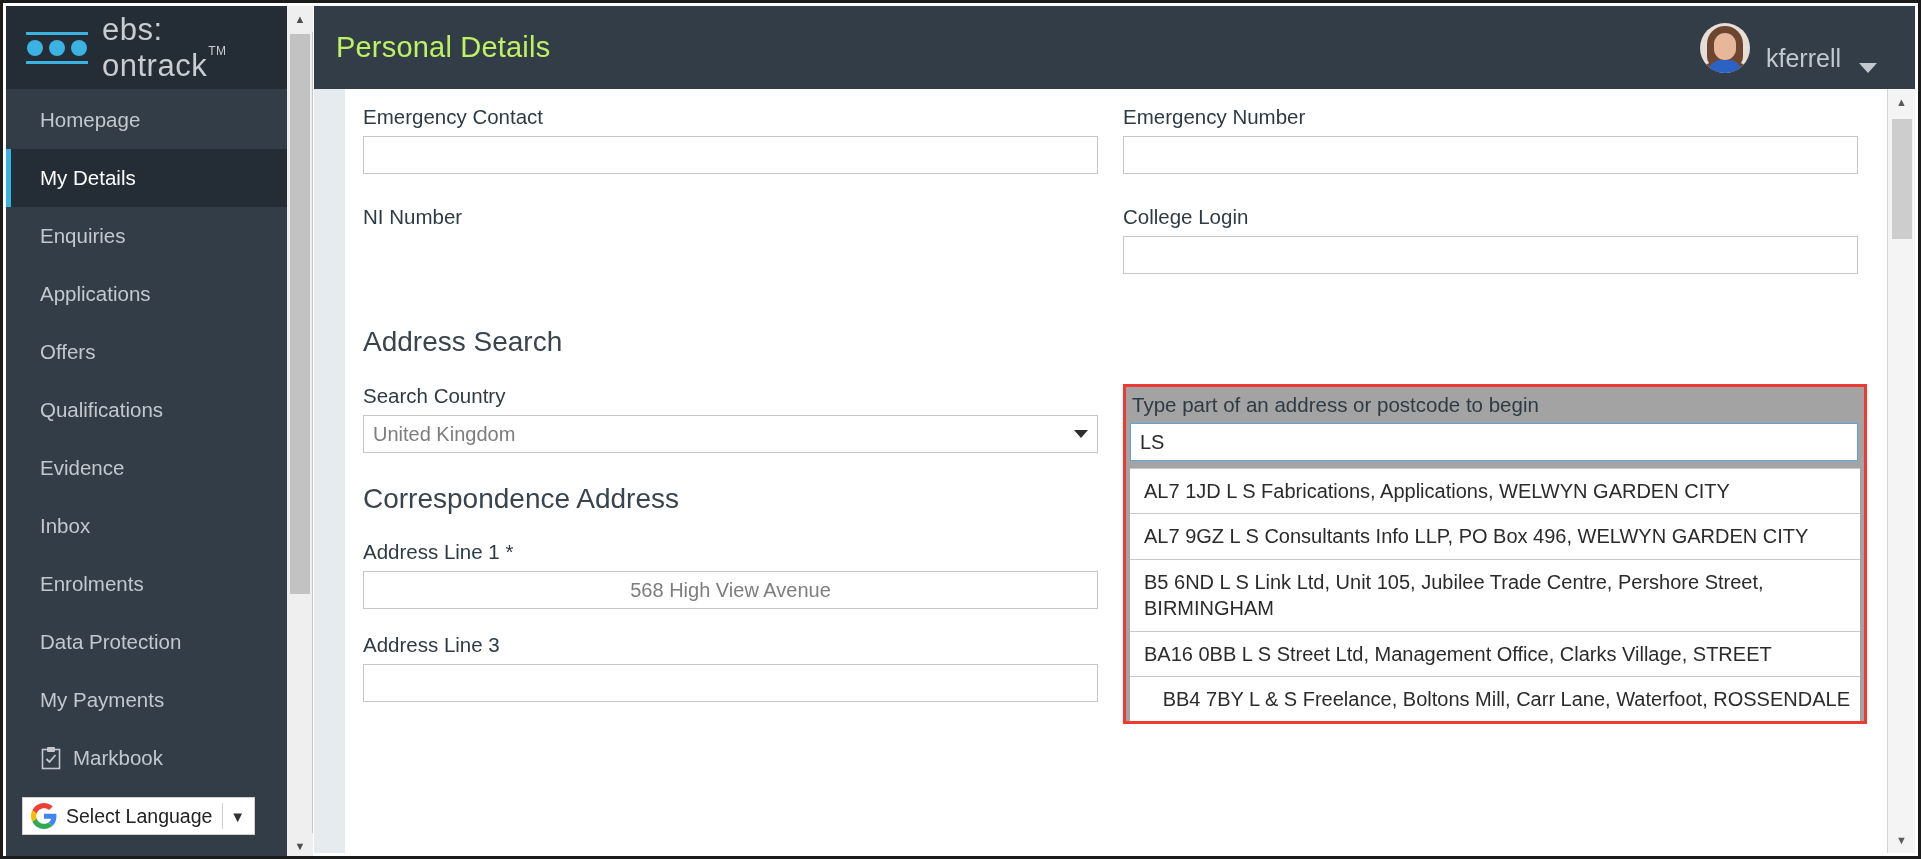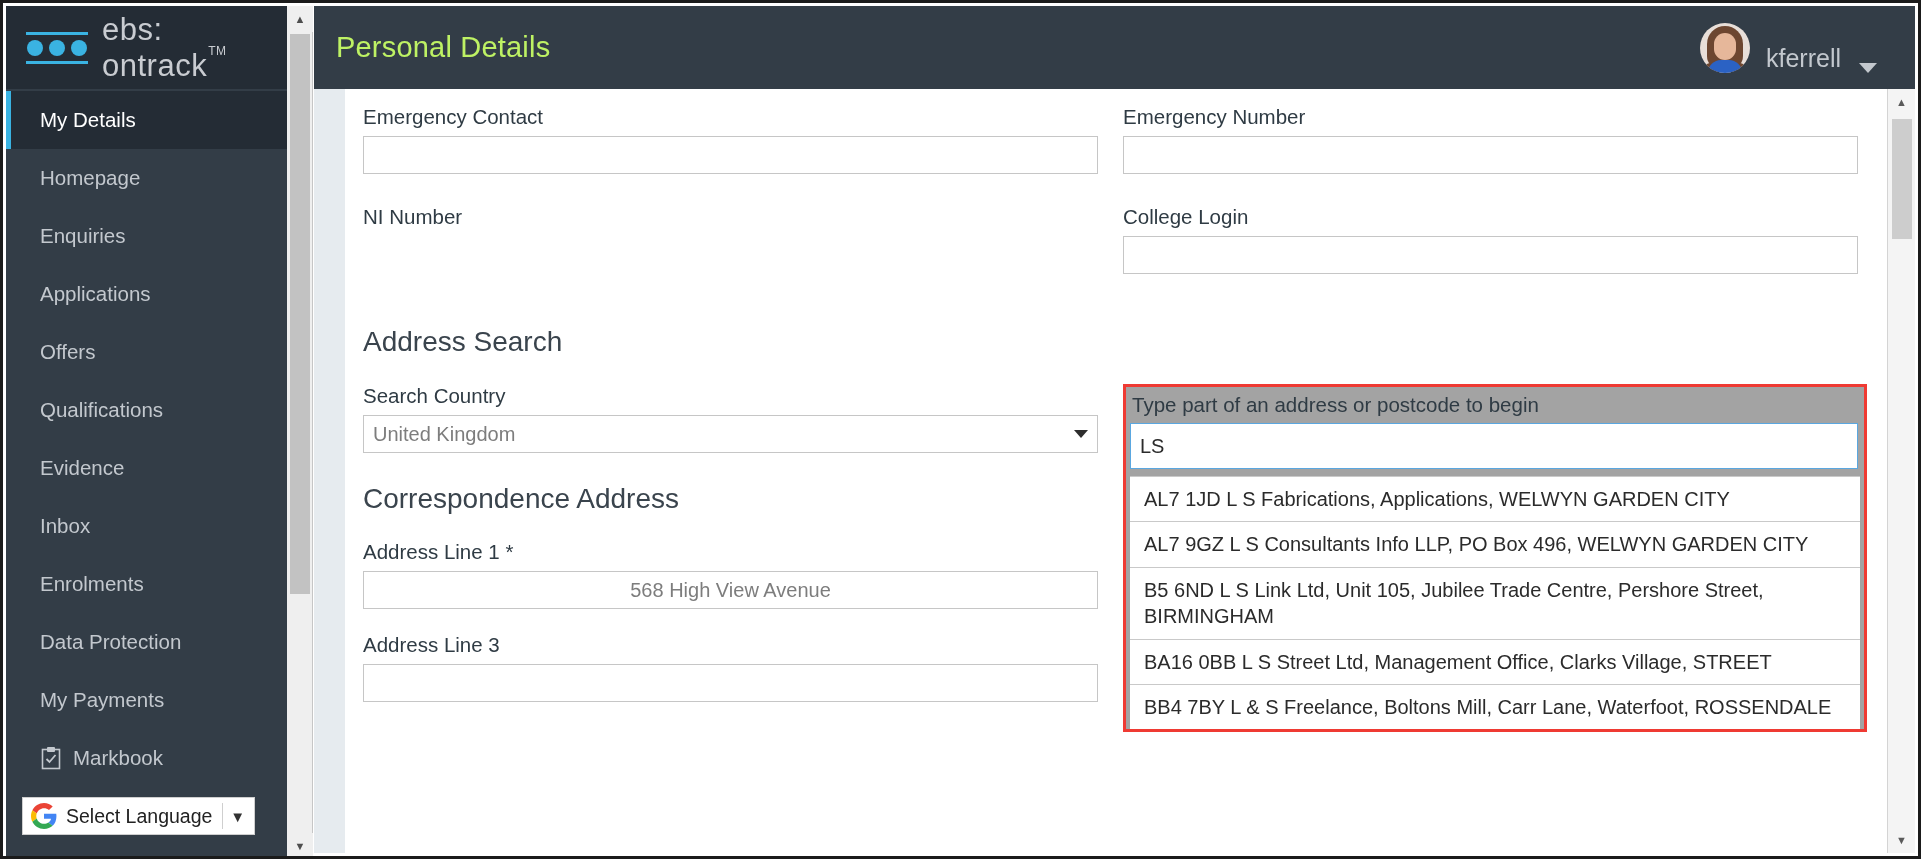--- a/index.html
+++ b/index.html
@@ -274,21 +274,21 @@
     padding: 4px 4px 0 4px;
   }
   .addr-search-label {
     font-size: 20.5px;
     color: #2f3b44;
     margin: 2px 0 6px 2px;
     display: block;
     white-space: nowrap;
   }
   .addr-search-input {
-    width: 728px; height: 46px;
+    width: 728px; height: 38px;
     border: 1px solid #5aa7e0;
     background: #fff;
     font-size: 20px;
     color: #2b2b2b;
     padding: 0 9px;
     font-family: "Liberation Sans", sans-serif;
     outline: none;
     display: block;
   }
   .suggest-list {
@@ -297,21 +297,21 @@
     background: #fff;
   }
   .suggest-item {
     border-bottom: 1px solid #c9c9c9;
     padding: 9px 10px 9px 14px;
     font-size: 20px;
     color: #2b2b2b;
     line-height: 1.32;
     cursor: pointer;
   }
-  .suggest-item:last-child { border-bottom: none; }
+  .suggest-item:last-child { border-bottom: none; text-align: right; }
 
   
   .inner-scroll {
     position: absolute;
     right: 3px; top: 86px;
     width: 28px; bottom: 3px;
     background: #f4f4f4;
     border-left: 1px solid #d4d4d4;
   }
   .inner-scroll .sb-btn {
@@ -342,25 +342,25 @@
           <div class="brand-dot"></div>
             <div class="brand-dot"></div>
             <div class="brand-dot"></div>
         </div>
         <div class="brand-rule"></div>
       </div>
       <div class="brand-text"><span>ebs: ontrack</span><span class="brand-tm">TM</span></div>
     </div>
 
     <div class="nav">
+      <div class="nav-item">
+        <span>Homepage</span>
+      </div>
       <div class="nav-item active">
         <span>My Details</span>
-      </div>
-      <div class="nav-item">
-        <span>Homepage</span>
       </div>
       <div class="nav-item">
         <span>Enquiries</span>
       </div>
       <div class="nav-item">
         <span>Applications</span>
       </div>
       <div class="nav-item">
         <span>Offers</span>
       </div>

